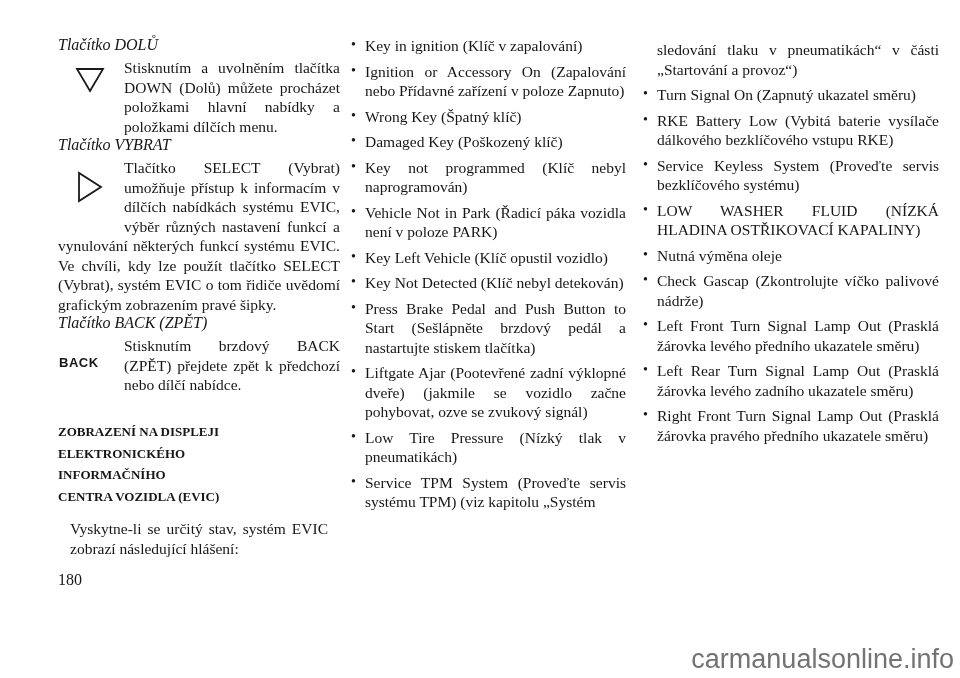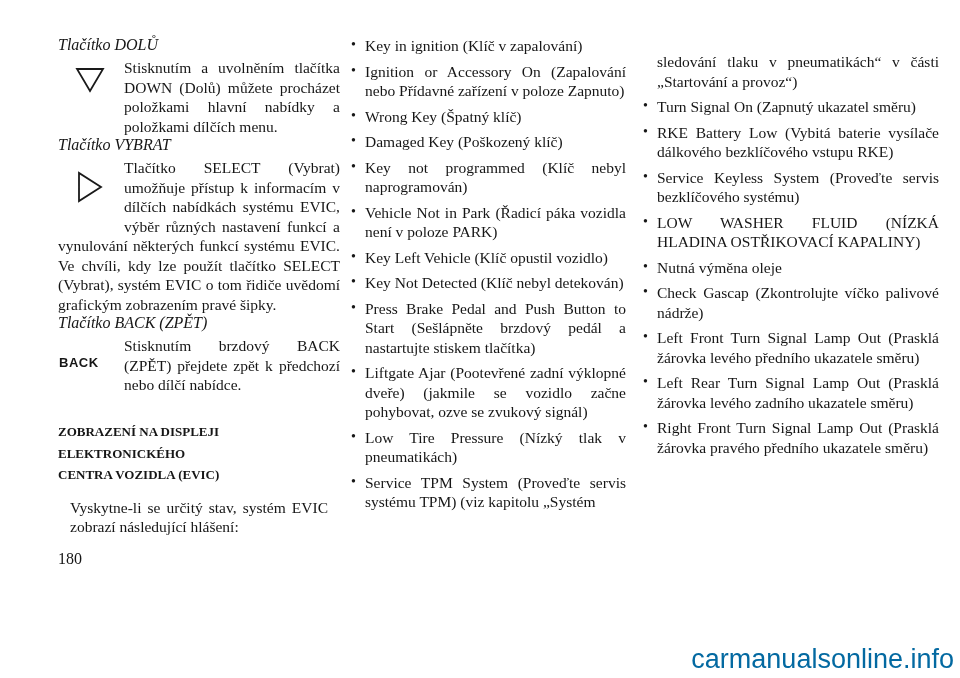--- a/index.html
+++ b/index.html
@@ -85,31 +85,31 @@
     text-align: justify;
   }
   ul.msg-list li::before {
     content: "\2022";
     position: absolute;
     left: 1px;
     top: -1px;
     font-size: 14px;
   }
   p.cont {
-    margin: 16px 0 6px 0;
+    margin: 4px 0 6px 0;
     padding-left: 15px;
     text-align: justify;
   }
   .watermark {
     position: absolute;
     right: 6px;
     bottom: 3px;
     font-family: "Liberation Sans", sans-serif;
     font-size: 27px;
-    color: #0369a1;
+    color: #737373;
   }
 </style>
 </head>
 <body>
 
 <div class="col col-left">
 
   <div class="sec">
     <h3 class="sec-heading">Tlačítko DOLŮ</h3>
     <span class="float-box tri-down">
@@ -134,20 +134,21 @@
     <h3 class="sec-heading">Tlačítko BACK (ZPĚT)</h3>
     <span class="float-box">
       <span class="back-label">BACK</span>
     </span>
     <p>Stisknutím brzdový BACK (ZPĚT) přejdete zpět k předchozí nebo dílčí nabídce.</p>
   </div>
 
   <h2 class="evic-heading">
     <div>ZOBRAZENÍ NA DISPLEJI</div>
     <div>ELEKTRONICKÉHO</div>
+    <div>INFORMAČNÍHO</div>
     <div>CENTRA VOZIDLA (EVIC)</div>
   </h2>
   <p class="evic-intro">Vyskytne-li se určitý stav, systém EVIC zobrazí následující hlášení:</p>
 
   <div class="page-number">180</div>
 </div>
 
 <div class="col col-mid">
   <ul class="msg-list">
     <li>Key in ignition (Klíč v zapalování)</li>

